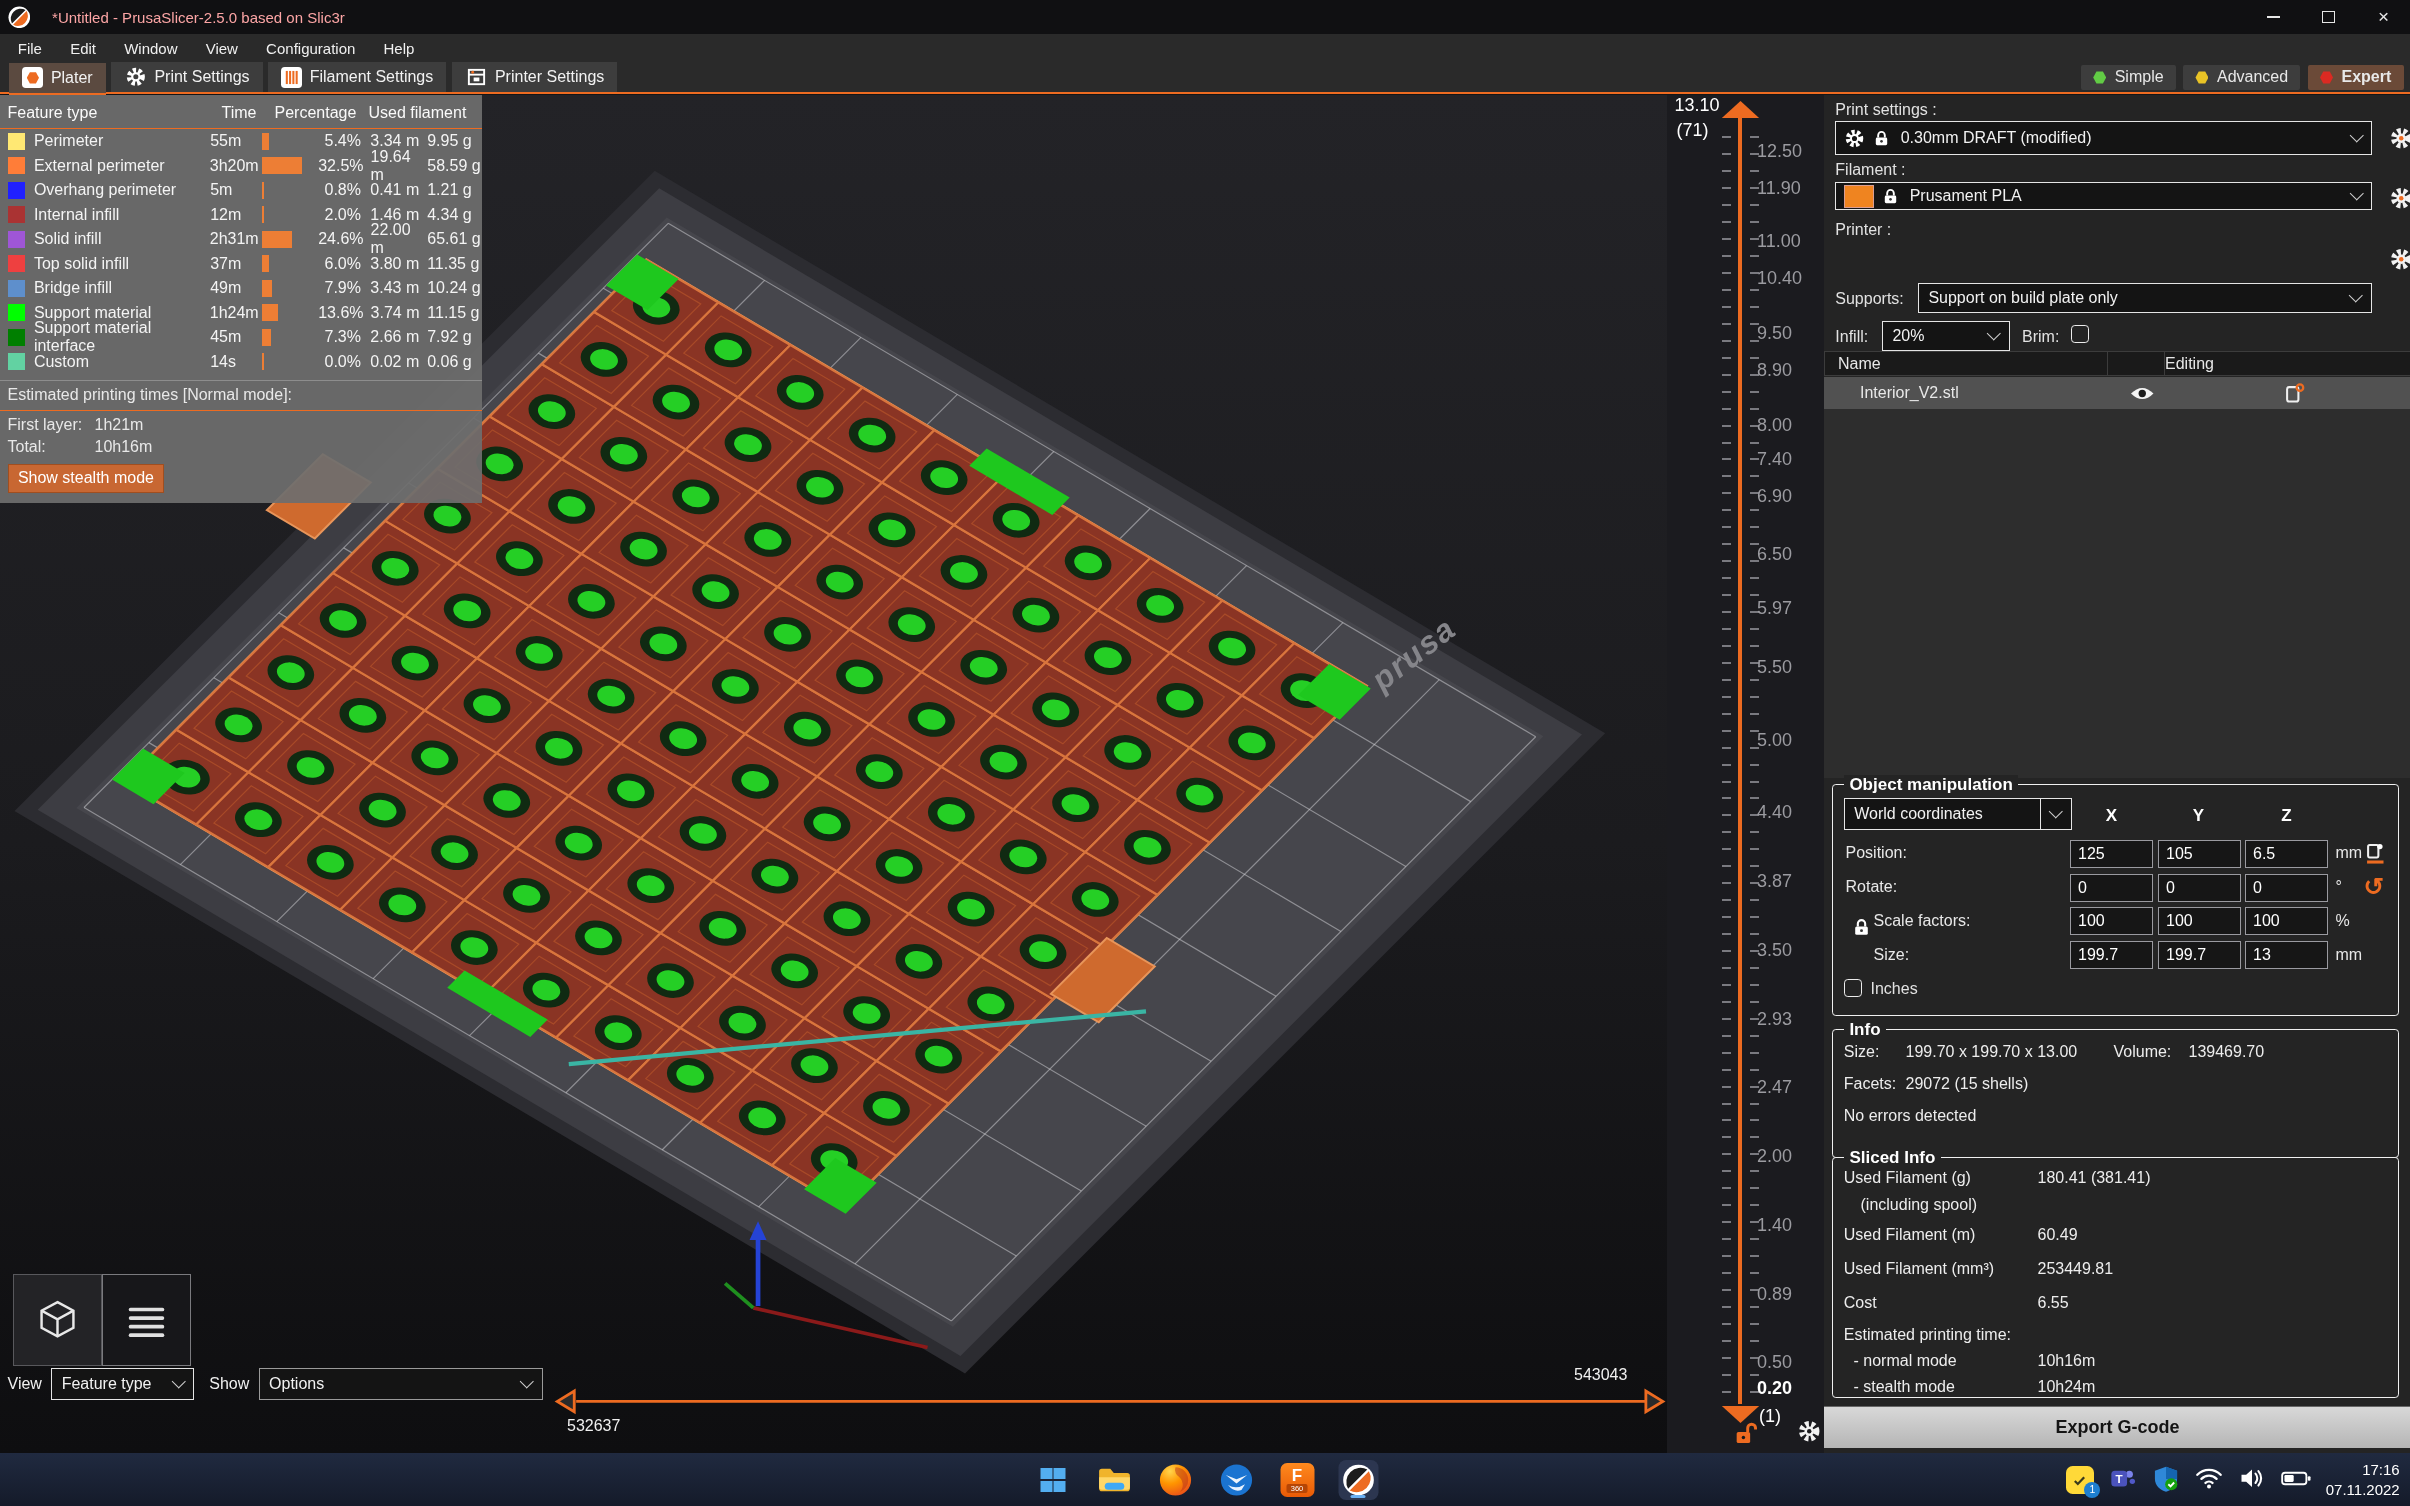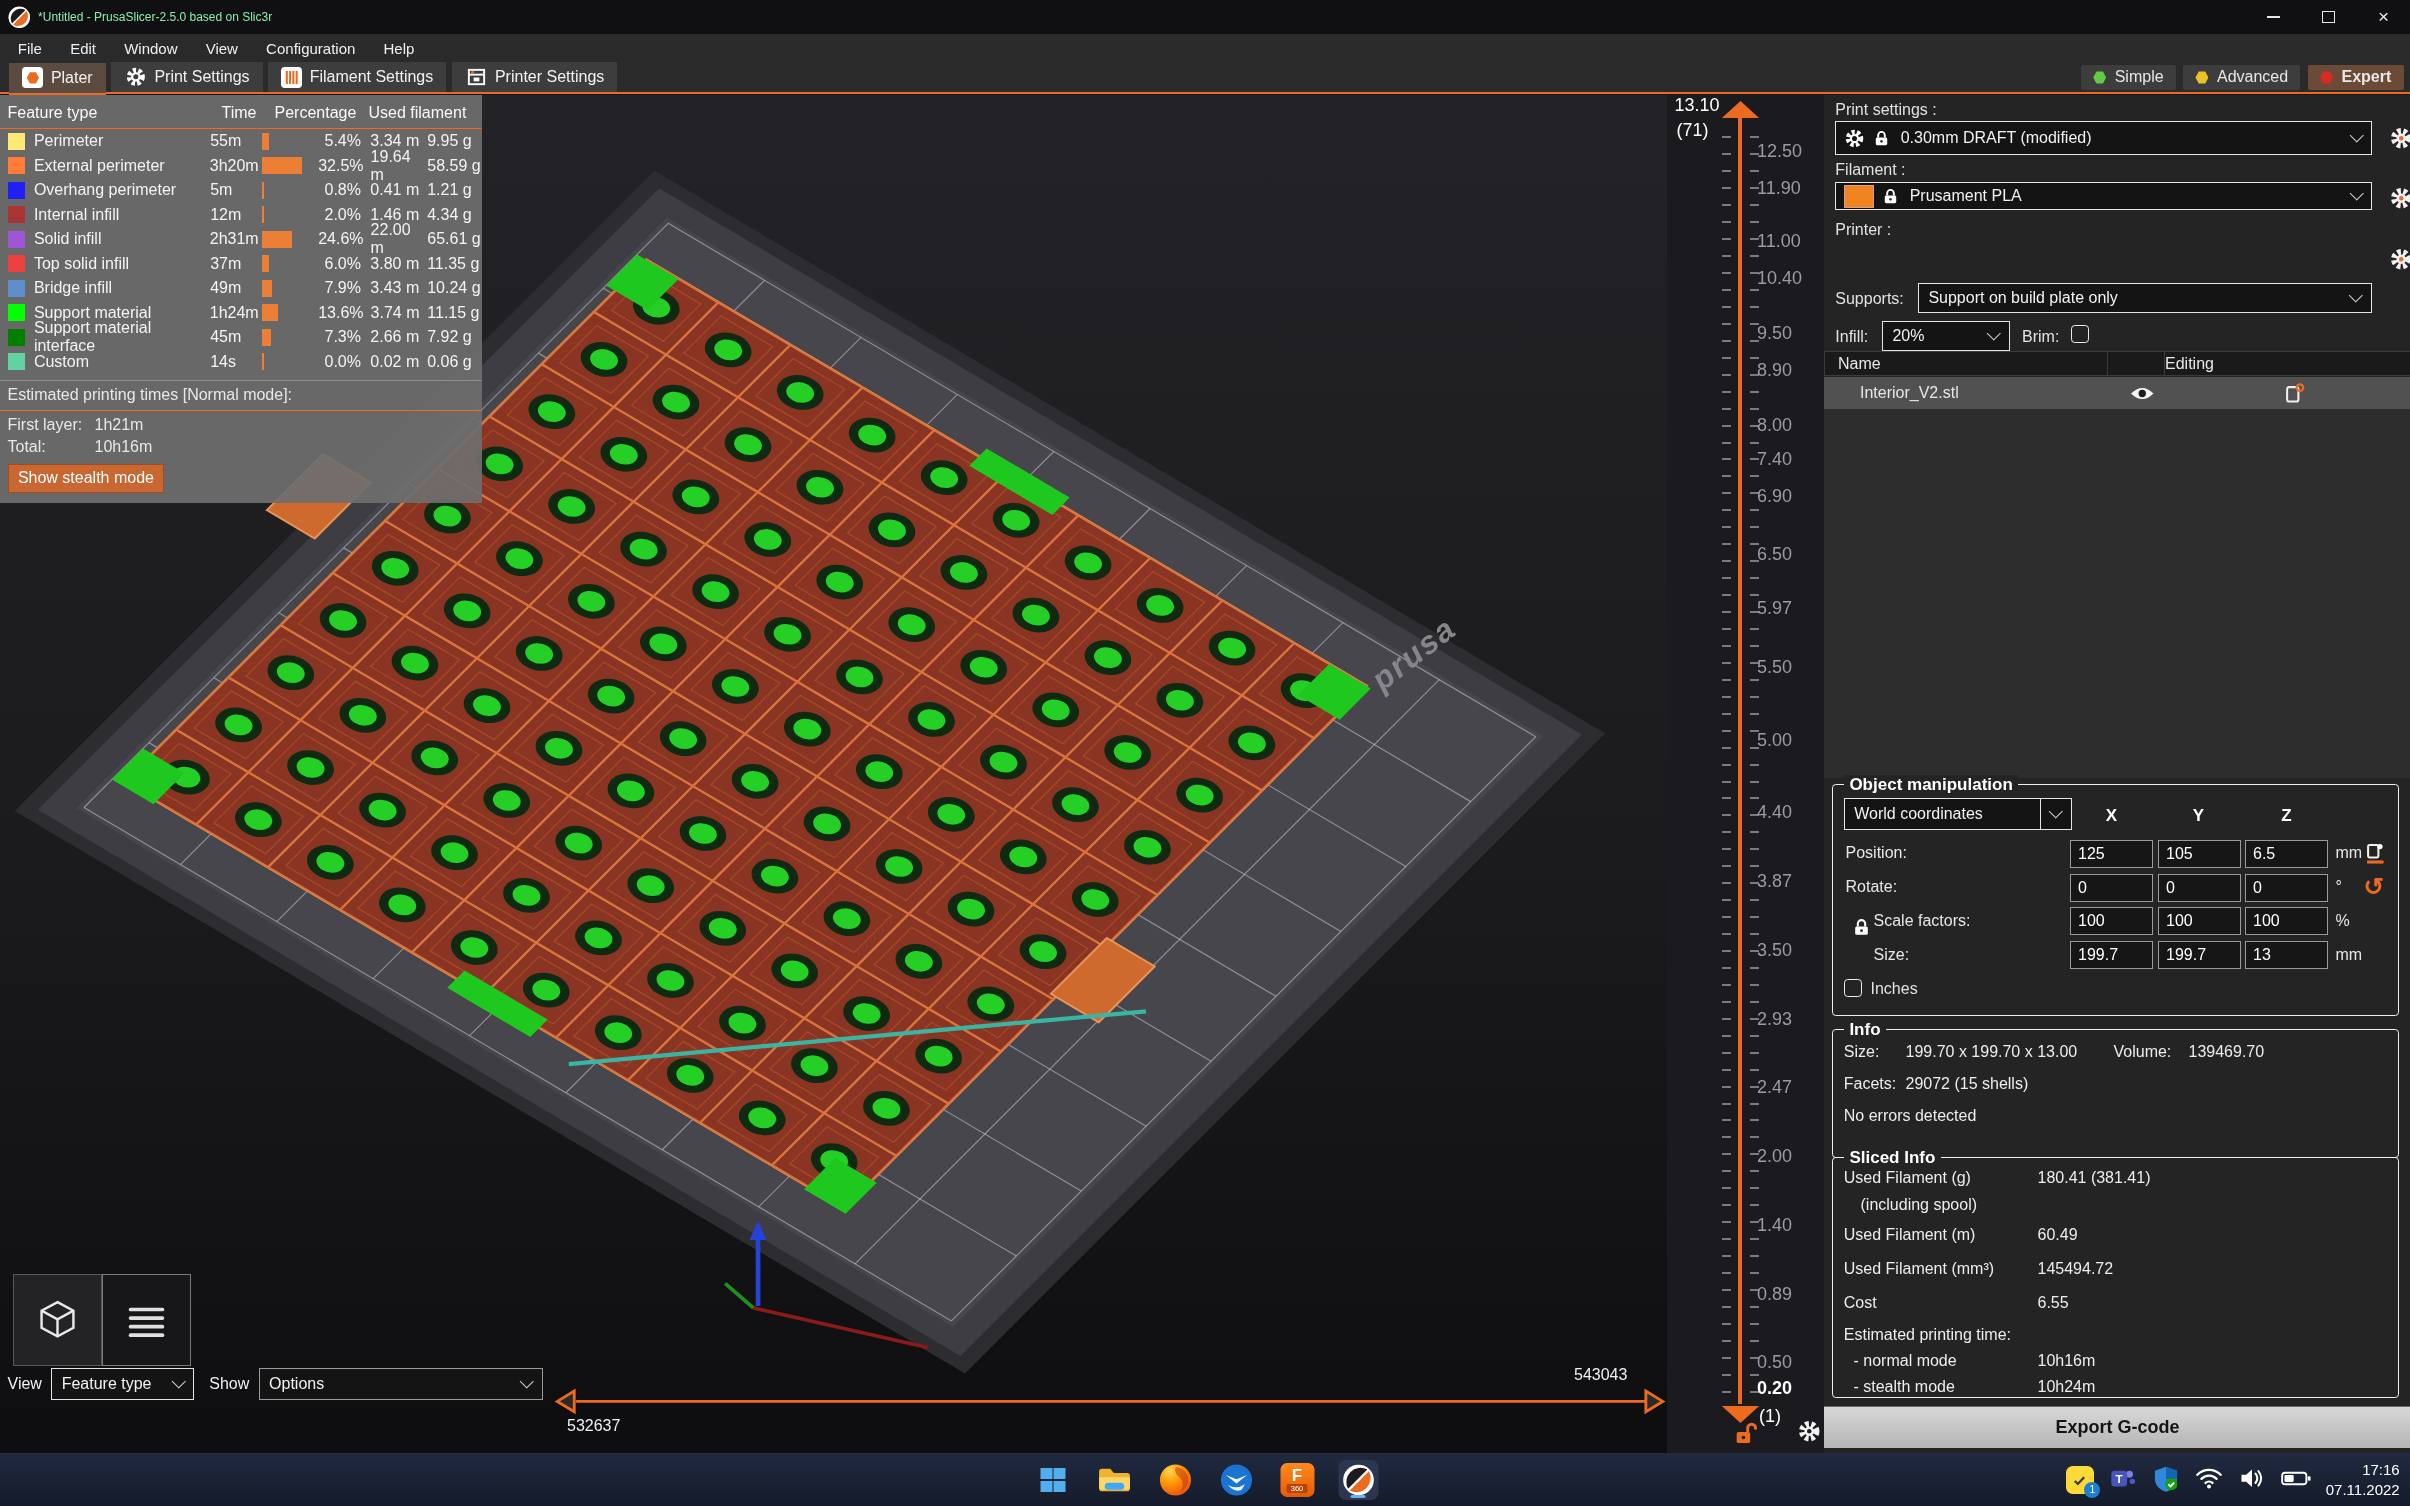--- a/index.html
+++ b/index.html
@@ -1,21 +1,21 @@
 <!DOCTYPE html>
 <html style="font-size:15px"><head>
 <meta charset="utf-8">
 <style>
   html,body{margin:0;padding:0}
   body{width:2411px;height:1507px;position:relative;overflow:hidden;background:#151517;
        font-family:"Liberation Sans",sans-serif;color:#e8e8e8;-webkit-font-smoothing:antialiased}
   .abs{position:absolute}
   
   #titlebar{left:0;top:0;width:2411px;height:34px;background:#101012;display:flex;align-items:center}
-  #titlebar .title{font-size:12px;color:#86efac;margin-left:8px}
+  #titlebar .title{font-size:15px;color:#fca5a5;margin-left:22px}
   .winbtn{width:55px;height:34px;display:flex;align-items:center;justify-content:center;color:#e6e6e6;font-size:19px}
   #menubar{left:0;top:34px;width:2411px;height:28px;background:#2a2a2a;display:flex;align-items:center;gap:3.8px;padding-left:5.6px;box-sizing:border-box}
   #menubar span{padding:2.8px 12.2px;font-size:15px;color:#f0f0f0}
   #tabbar{left:0;top:62px;width:2411px;height:30px;background:#2a2a2a;border-bottom:2.8px solid #ED6B21;display:flex;align-items:flex-end}
   .tab{height:30px;display:flex;align-items:center;gap:7.5px;padding:0 13px;margin-right:5.6px;background:#3d3d3d;font-size:16px;color:#f2f2f2}
   .tab.active{background:#5b4a40}
   .tabicon{width:22.6px;height:22.6px;display:inline-flex;align-items:center;justify-content:center}
   .whitesq{width:21px;height:21px;background:#fff;border-radius:3.8px;display:inline-flex;align-items:center;justify-content:center}
   .hex{width:12.2px;height:12.2px;background:#ED6B21;clip-path:polygon(25% 4%,75% 4%,100% 50%,75% 96%,25% 96%,0 50%)}
   .modes{position:absolute;right:7.5px;top:2.8px;display:flex;gap:7.5px}
@@ -1206,21 +1206,21 @@
     <span class="inforow sv" style="left: 205px; top: 38px;"></span>
   </div>
 
   <div>
     <span class="inforow sl" style="left: 11.3px; top: 68px;">Used Filament (m)</span>
     <span class="inforow sv" style="left: 205px; top: 68px;">60.49</span>
   </div>
 
   <div>
     <span class="inforow sl" style="left: 11.3px; top: 102px;">Used Filament (mm³)</span>
-    <span class="inforow sv" style="left: 205px; top: 102px;">145494.72</span>
+    <span class="inforow sv" style="left: 205px; top: 102px;">253449.81</span>
   </div>
 
   <div>
     <span class="inforow sl" style="left: 11.3px; top: 136px;">Cost</span>
     <span class="inforow sv" style="left: 205px; top: 136px;">6.55</span>
   </div>
 
   <div>
     <span class="inforow sl" style="left: 11.3px; top: 168px;">Estimated printing time:</span>
     <span class="inforow sv" style="left: 205px; top: 168px;"></span>

